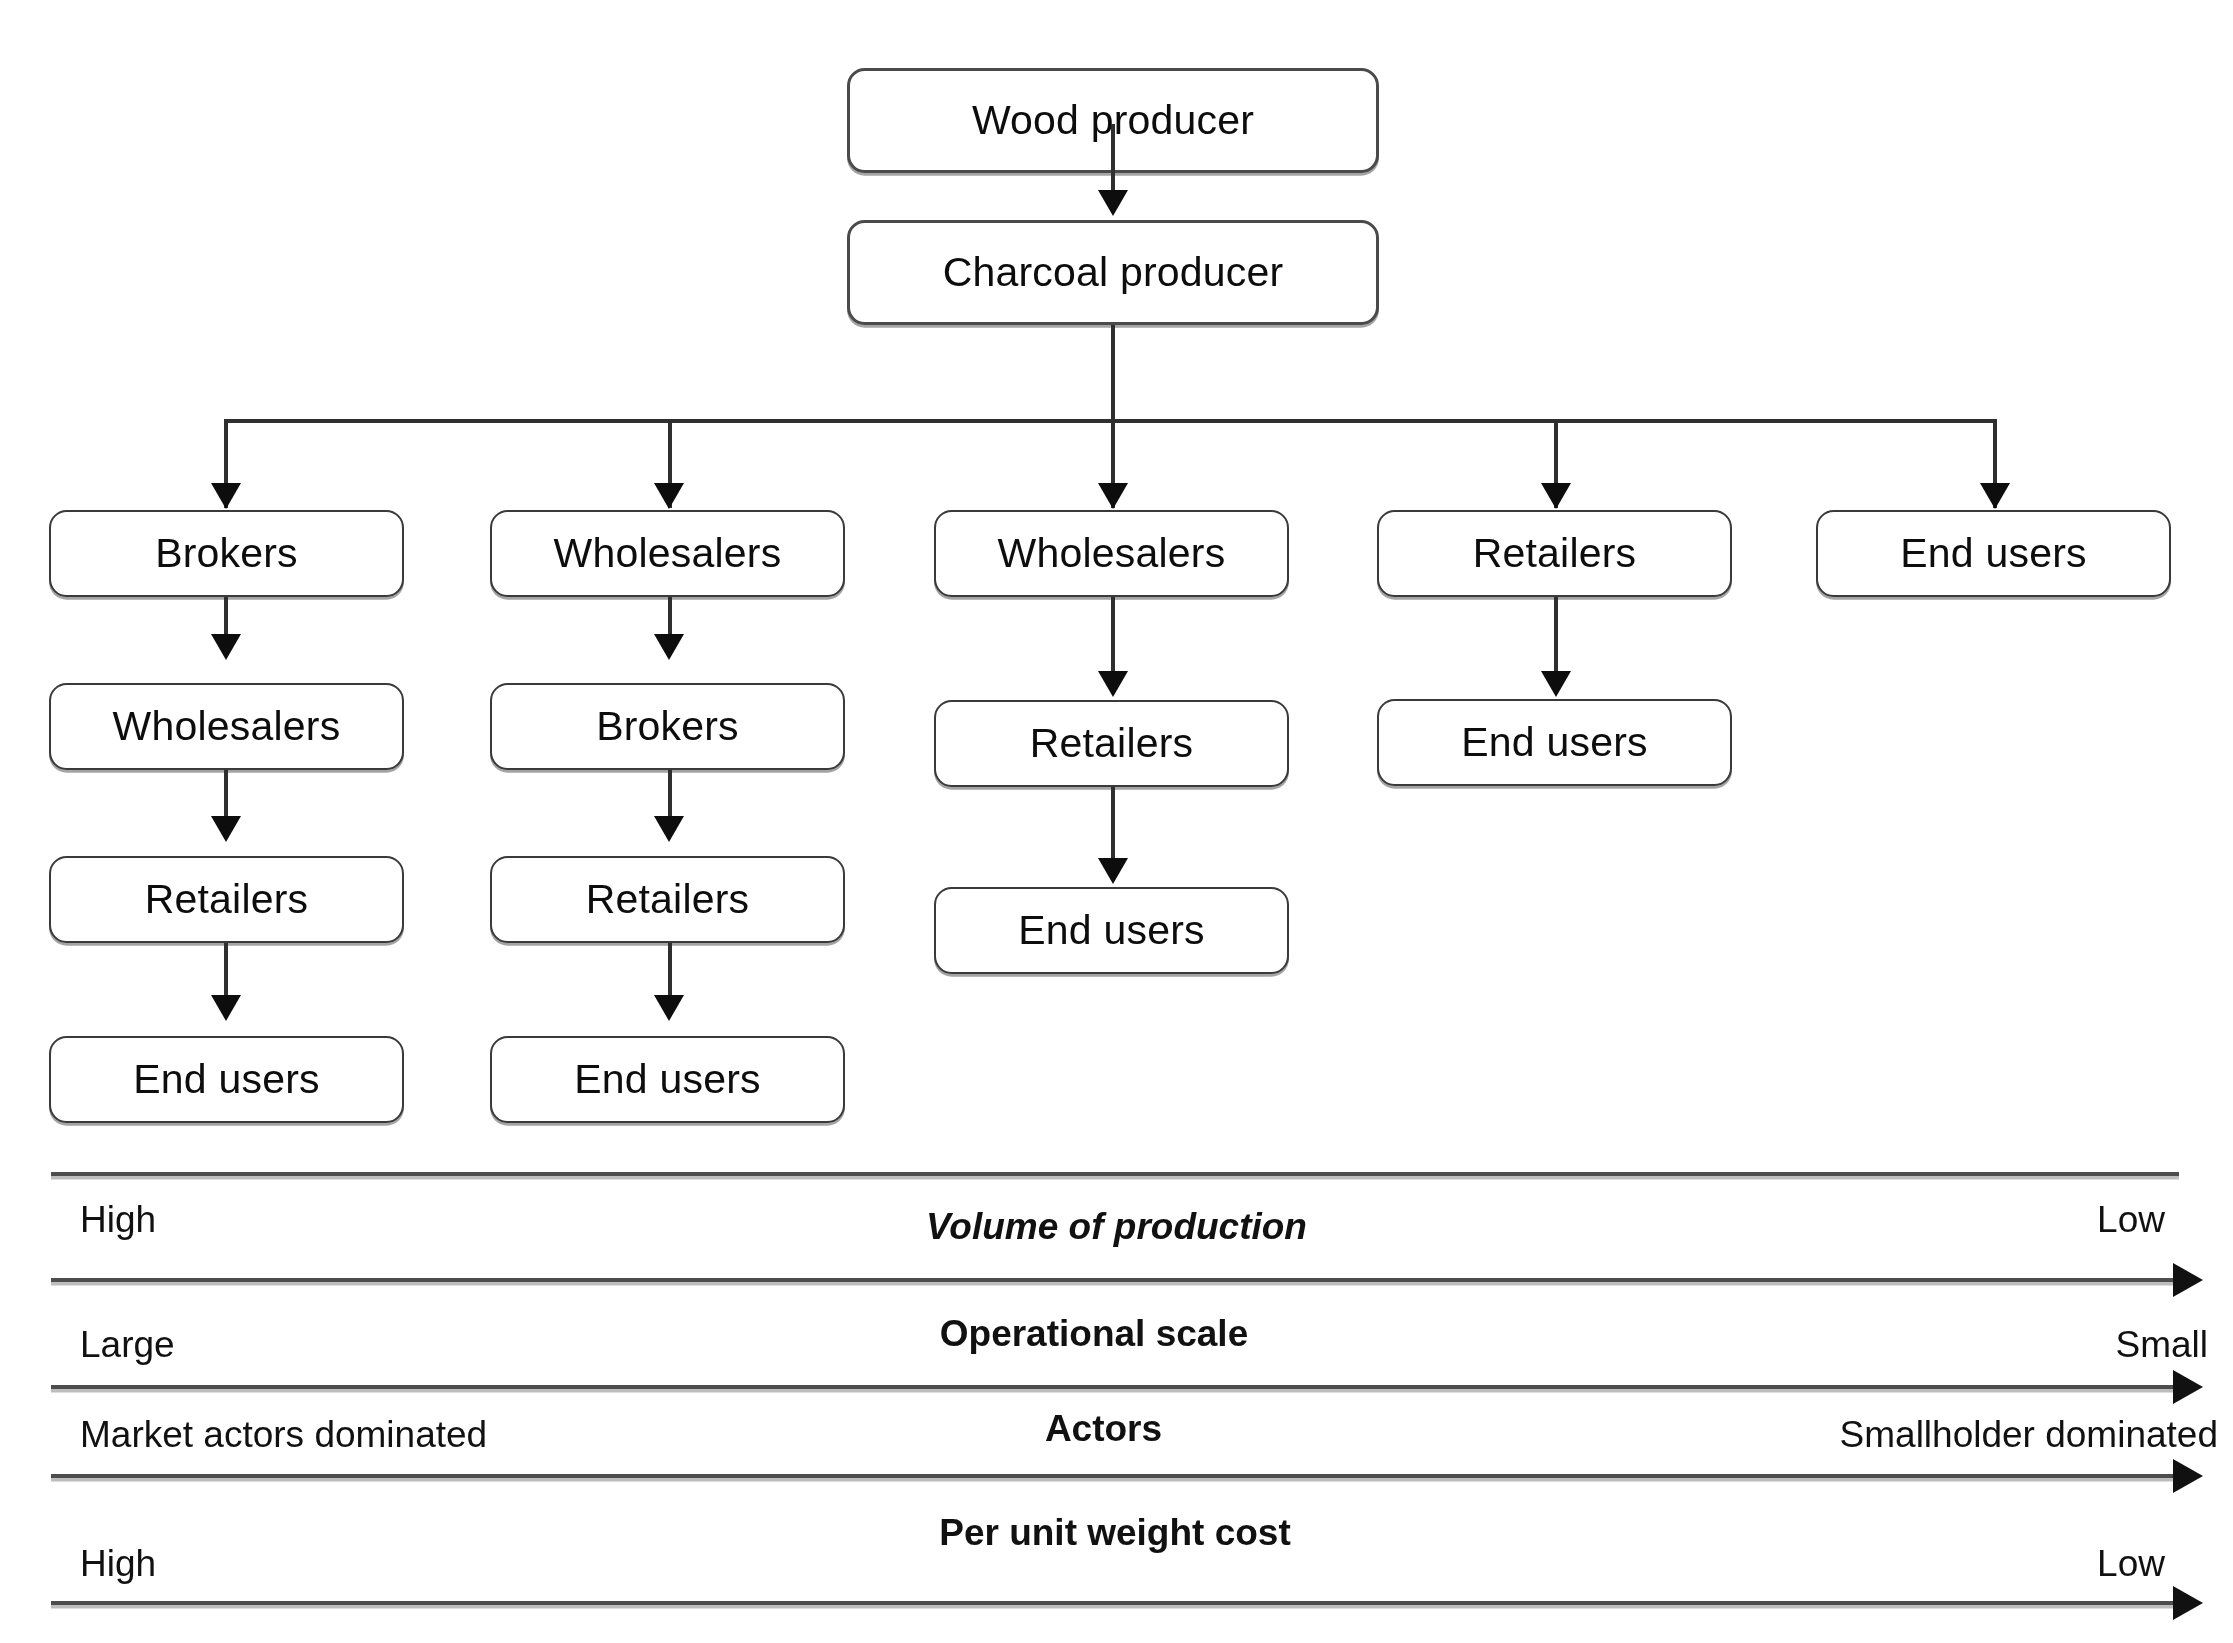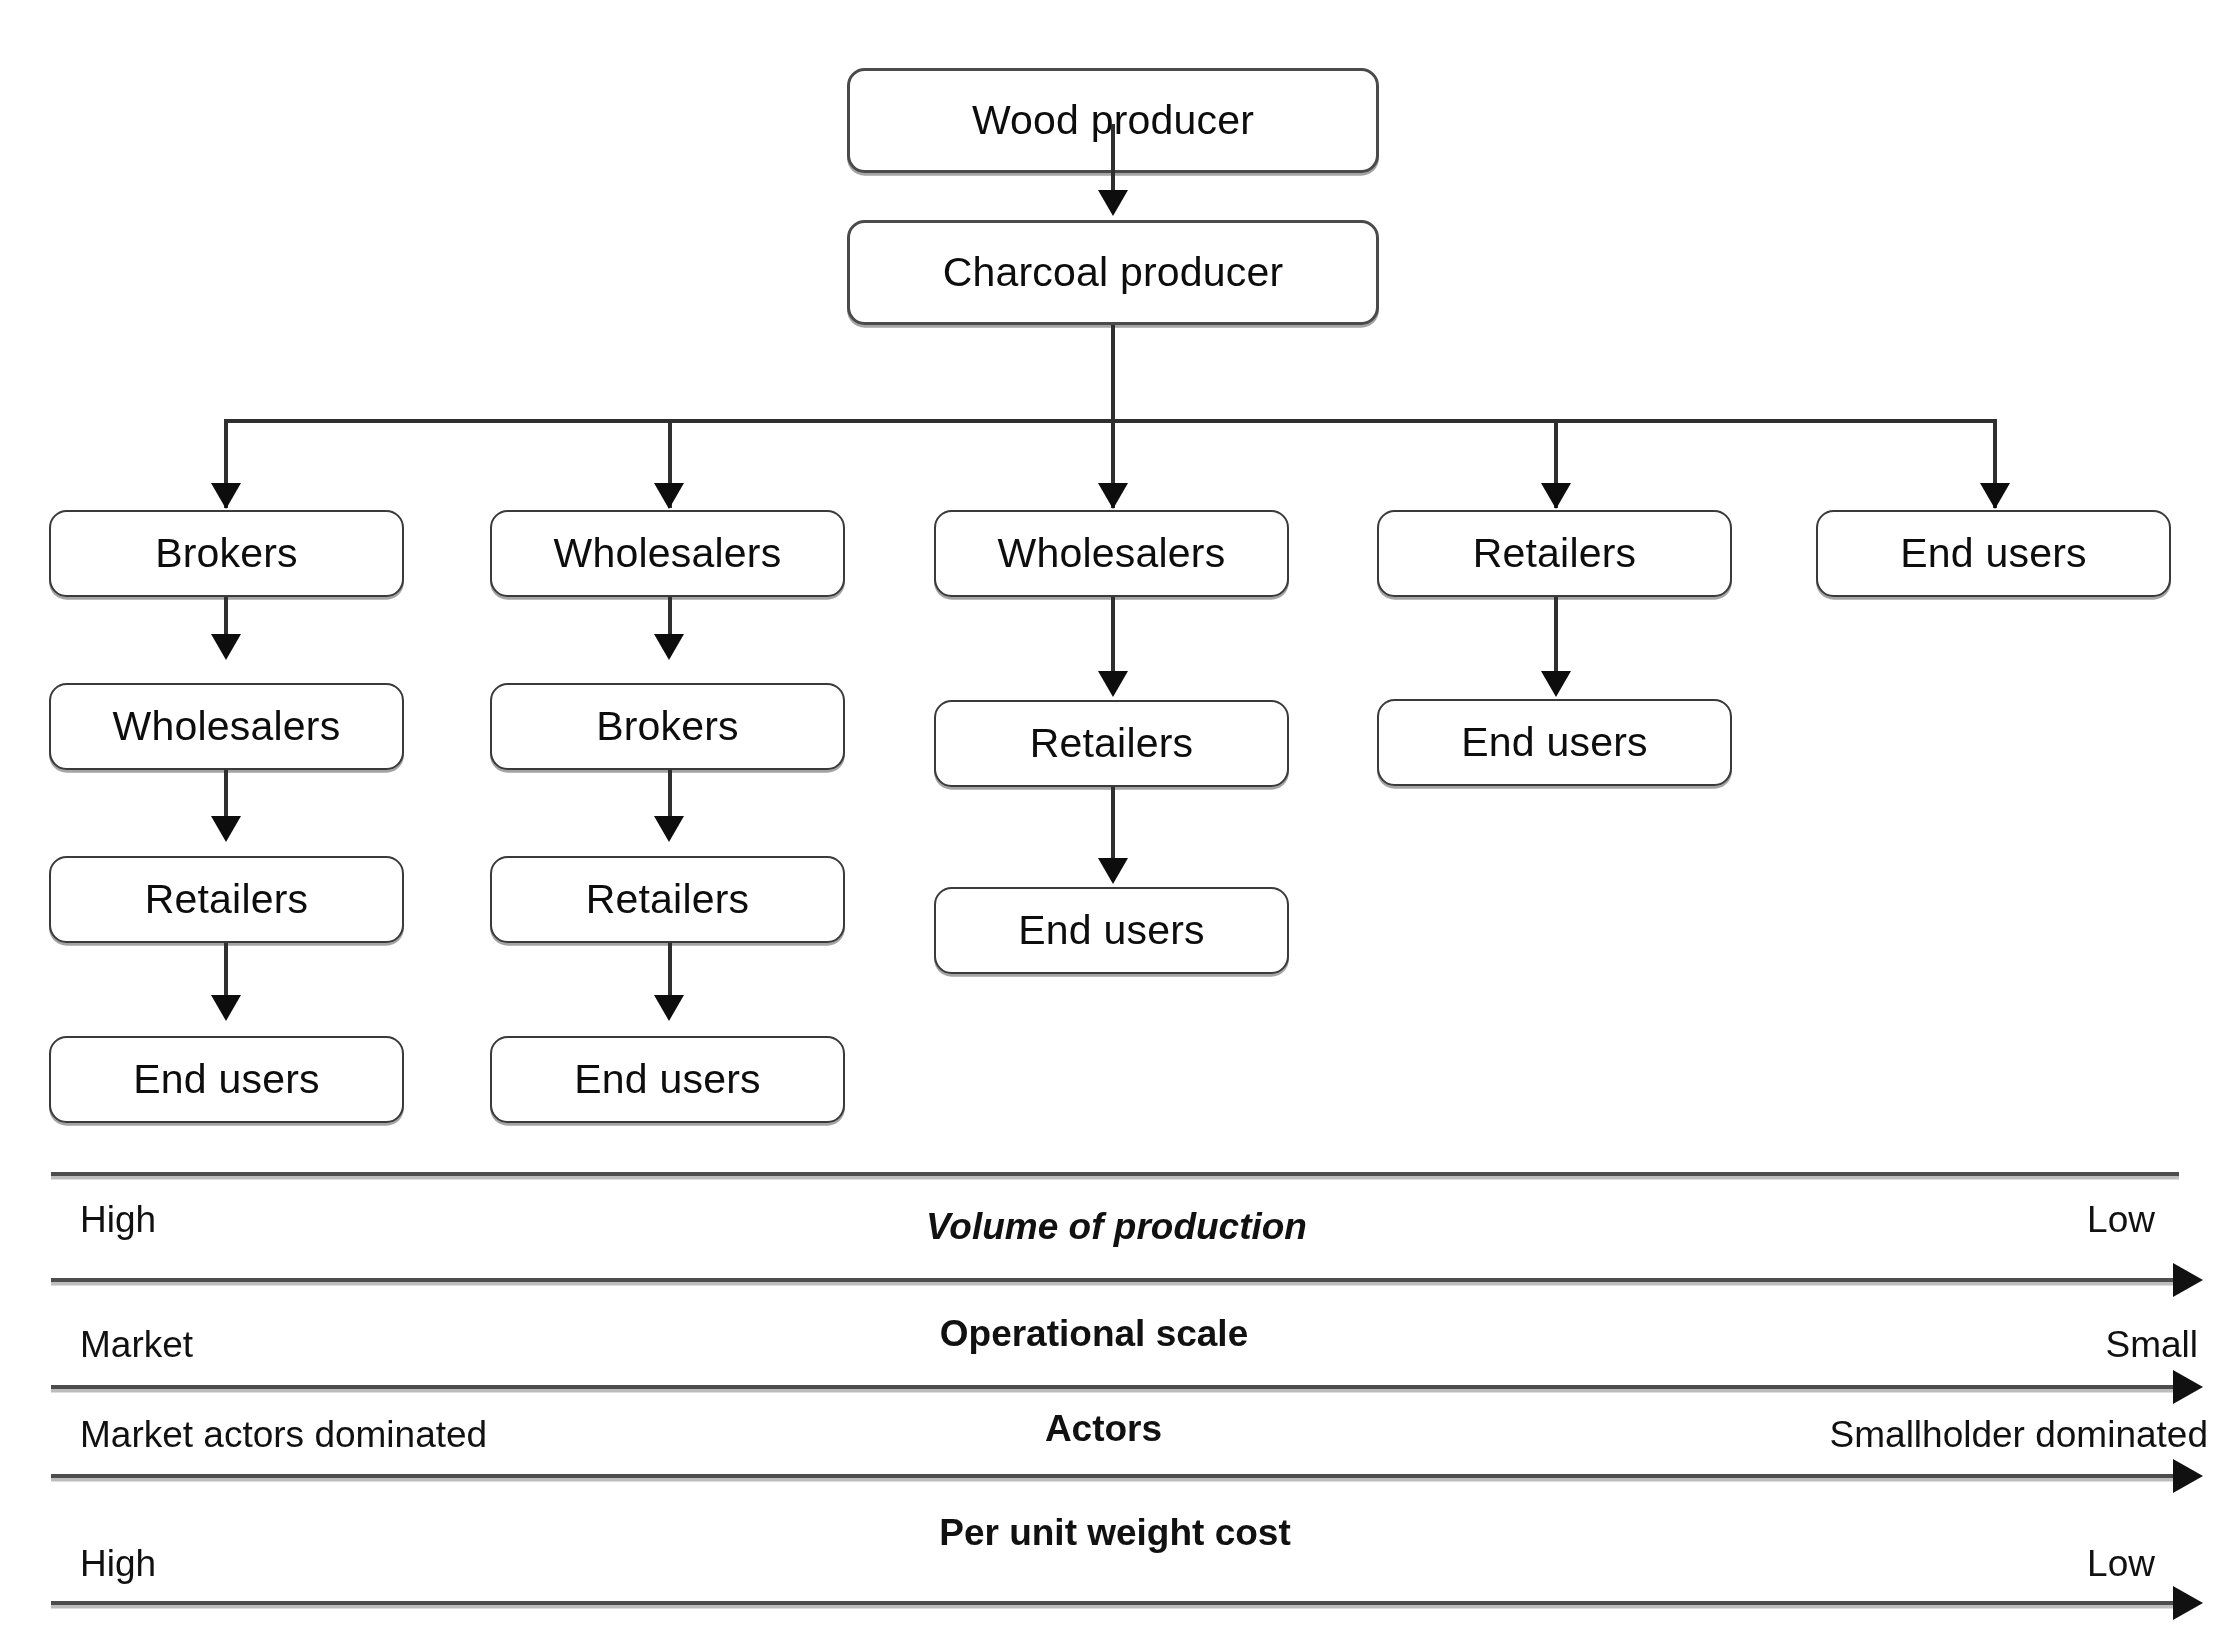--- a/index.html
+++ b/index.html
@@ -73,21 +73,21 @@
     border-left: 30px solid #111111;
   }
   .axis-label {
     position: absolute;
     font-size: 37px;
     color: #111111;
     line-height: 1;
     white-space: nowrap;
   }
   .axis-label.left  { text-align: left; }
-  .axis-label.right { text-align: right; }
+  .axis-label.right { text-align: right; margin-left: 10px; }
   .axis-label.center {
     font-weight: bold;
     text-align: center;
   }
 </style>
 </head>
 <body>
 
 <div id="stage">
 
@@ -195,21 +195,21 @@
   </div>
 
   <div class="axis-line" style="left:51px; top:1172px; width:2128px;"></div>
 
   <div class="axis-label left" style="left:80px; top:1201px;">High</div>
   <div class="axis-label center" style="left:0px; top:1208px; width:2233px;font-style:italic;">Volume of production</div>
   <div class="axis-label right" style="left:0px; top:1201px; width:2155px;">Low</div>
   <div class="axis-line" style="left:51px; top:1278px; width:2123px;"></div>
   <div class="axis-arrow" style="left:2173px; top:1263px;"></div>
 
-  <div class="axis-label left" style="left:80px; top:1326px;">Market</div>
+  <div class="axis-label left" style="left:80px; top:1326px;">Large</div>
   <div class="axis-label center" style="left:0px; top:1315px; width:2188px;">Operational scale</div>
   <div class="axis-label right" style="left:0px; top:1326px; width:2155px;padding-left:43px;">Small</div>
   <div class="axis-line" style="left:51px; top:1385px; width:2123px;"></div>
   <div class="axis-arrow" style="left:2173px; top:1370px;"></div>
 
   <div class="axis-label left" style="left:80px; top:1416px;">Market actors dominated</div>
   <div class="axis-label right" style="left:0px; top:1416px; width:2208px;">Smallholder dominated</div>
   <div class="axis-label center" style="left:0px; top:1410px; width:2207px;">Actors</div>
   <div class="axis-line" style="left:51px; top:1474px; width:2123px;"></div>
   <div class="axis-arrow" style="left:2173px; top:1459px;"></div>

